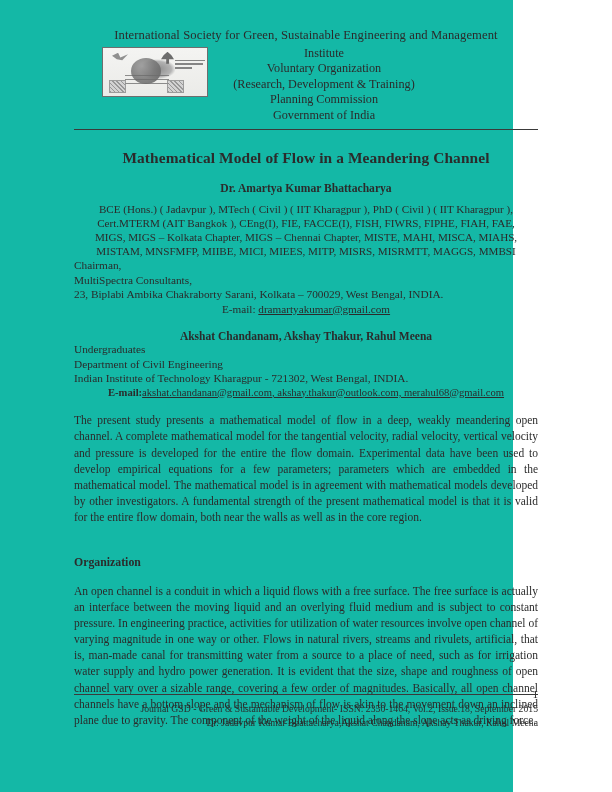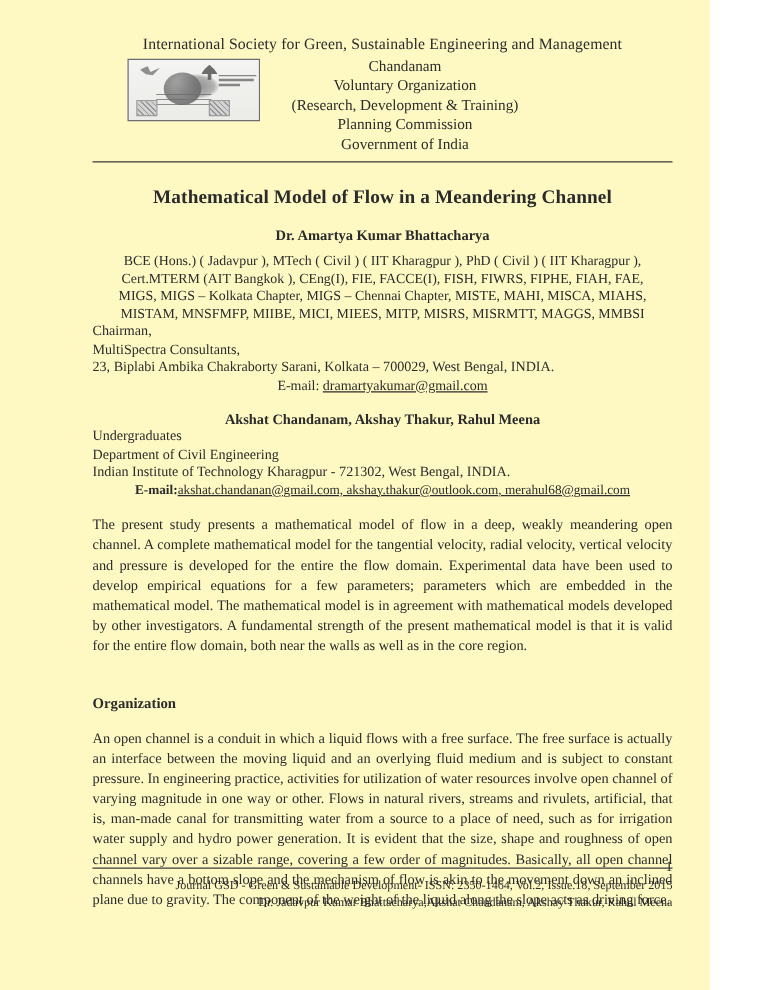--- a/index.html
+++ b/index.html
@@ -11,23 +11,23 @@
     width: 612px;
     height: 792px;
     font-family: "Liberation Serif", "DejaVu Serif", serif;
     color: #2b2b2b;
     position: relative;
     overflow: hidden;
   }
   .page {
     position: absolute;
     left: 0; top: 0;
-    width: 568px;
+    width: 513px;
     height: 792px;
-    background: #fef9c3;
+    background: #14b8a6;
   }
   .content {
     position: absolute;
     left: 74px;
     top: 28px;
     width: 464px;
   }
 
   
   .masthead-org {
@@ -233,21 +233,21 @@
                 <i></i>
                 <i></i>
                 <i></i>
               </div>
             <div class="logo-stampL"></div>
             <div class="logo-stampR"></div>
           </div>
         </div>
 
         <div class="masthead-lines">
-          <div>Chandanam</div>
+          <div>Institute</div>
           <div>Voluntary Organization</div>
           <div>(Research, Development &amp; Training)</div>
           <div>Planning Commission</div>
           <div>Government of India</div>
         </div>
       </div>
 
       <hr class="rule">
     </div>
 

